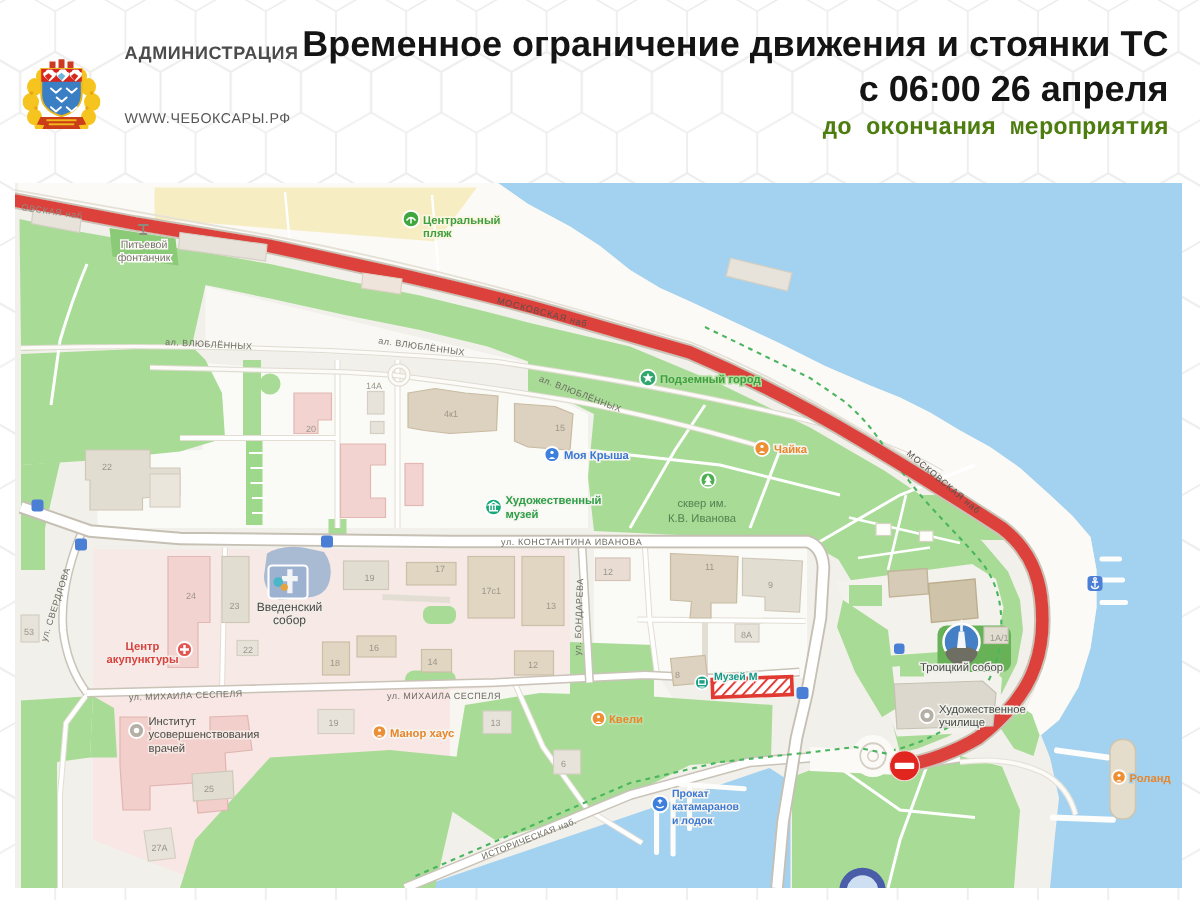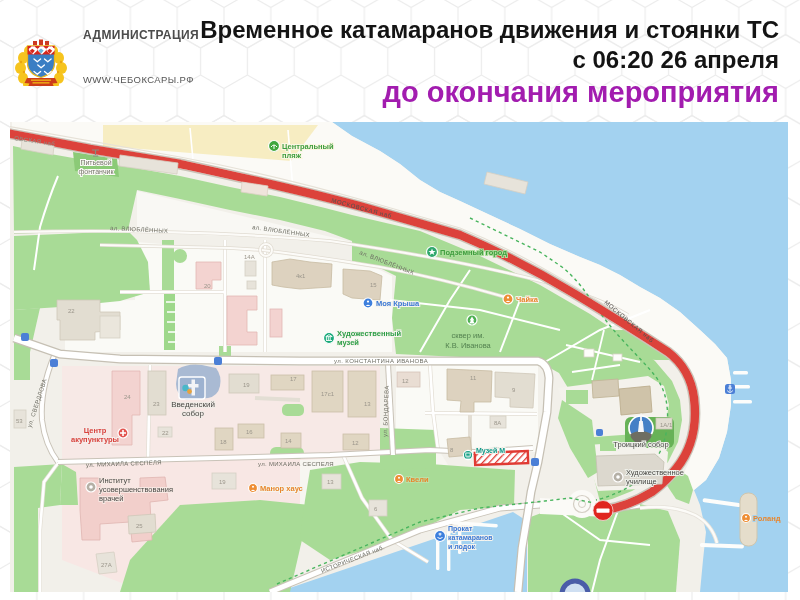--- a/index.html
+++ b/index.html
@@ -76,25 +76,25 @@
 <g>
 <path d="M12,40 l28,0 l2.5,5 -5,0.5 1.2,2.5 -25.4,0 1.2,-2.5 -5,-0.5 Z" fill="#cc3d1a"></path>
 <rect x="16" y="41.5" width="20" height="1.3" fill="#f0b816"></rect>
 <rect x="17.5" y="44.2" width="17" height="1.3" fill="#f0b816"></rect>
 </g>
 </svg>
 
 <div class="t" style="position:absolute;left:83px;top:28px;font-size:12px;font-weight:bold;color:#4b4b4b;letter-spacing:.4px;">АДМИНИСТРАЦИЯ</div>
 <div class="t" style="position:absolute;left:83px;top:74px;font-size:9.5px;font-weight:normal;color:#565656;letter-spacing:.4px;">WWW.ЧЕБОКСАРЫ.РФ</div>
 
-<div class="t" style="position:absolute;right:21px;top:16px;font-size:24px;font-weight:bold;color:#141414;">Временное катамаранов движения и стоянки ТС</div>
-
-<div class="t" style="position:absolute;right:21px;top:46px;font-size:24px;font-weight:bold;color:#141414;">с 06:20 26 апреля</div>
-
-<div class="t" style="position:absolute;right:21px;top:76px;font-size:29px;font-weight:bold;color:#a21caf;">до окончания мероприятия</div>
+<div class="t" style="position:absolute;right:21px;top:16px;font-size:24px;font-weight:bold;color:#141414;">Временное ограничение движения и стоянки ТС</div>
+
+<div class="t" style="position:absolute;right:21px;top:46px;font-size:24px;font-weight:bold;color:#141414;">с 06:00 26 апреля</div>
+
+<div class="t" style="position:absolute;right:21px;top:76px;font-size:16px;font-weight:bold;color:#4d7c0f;font-family:Liberation Mono, monospace;">до окончания мероприятия</div>
 
 <svg id="map" width="800" height="600" viewBox="0 0 800 600">
 <defs>
 <clipPath id="mapclip">
           <rect x="10" y="122" width="778" height="470"></rect>
         </clipPath>
 <pattern id="redhatch" width="4.8" height="4.8" patternUnits="userSpaceOnUse" patternTransform="rotate(45)">
 <rect width="4.8" height="4.8" fill="#ffffff"></rect>
 <rect width="1.3" height="4.8" fill="#e03a33"></rect>
 </pattern>

